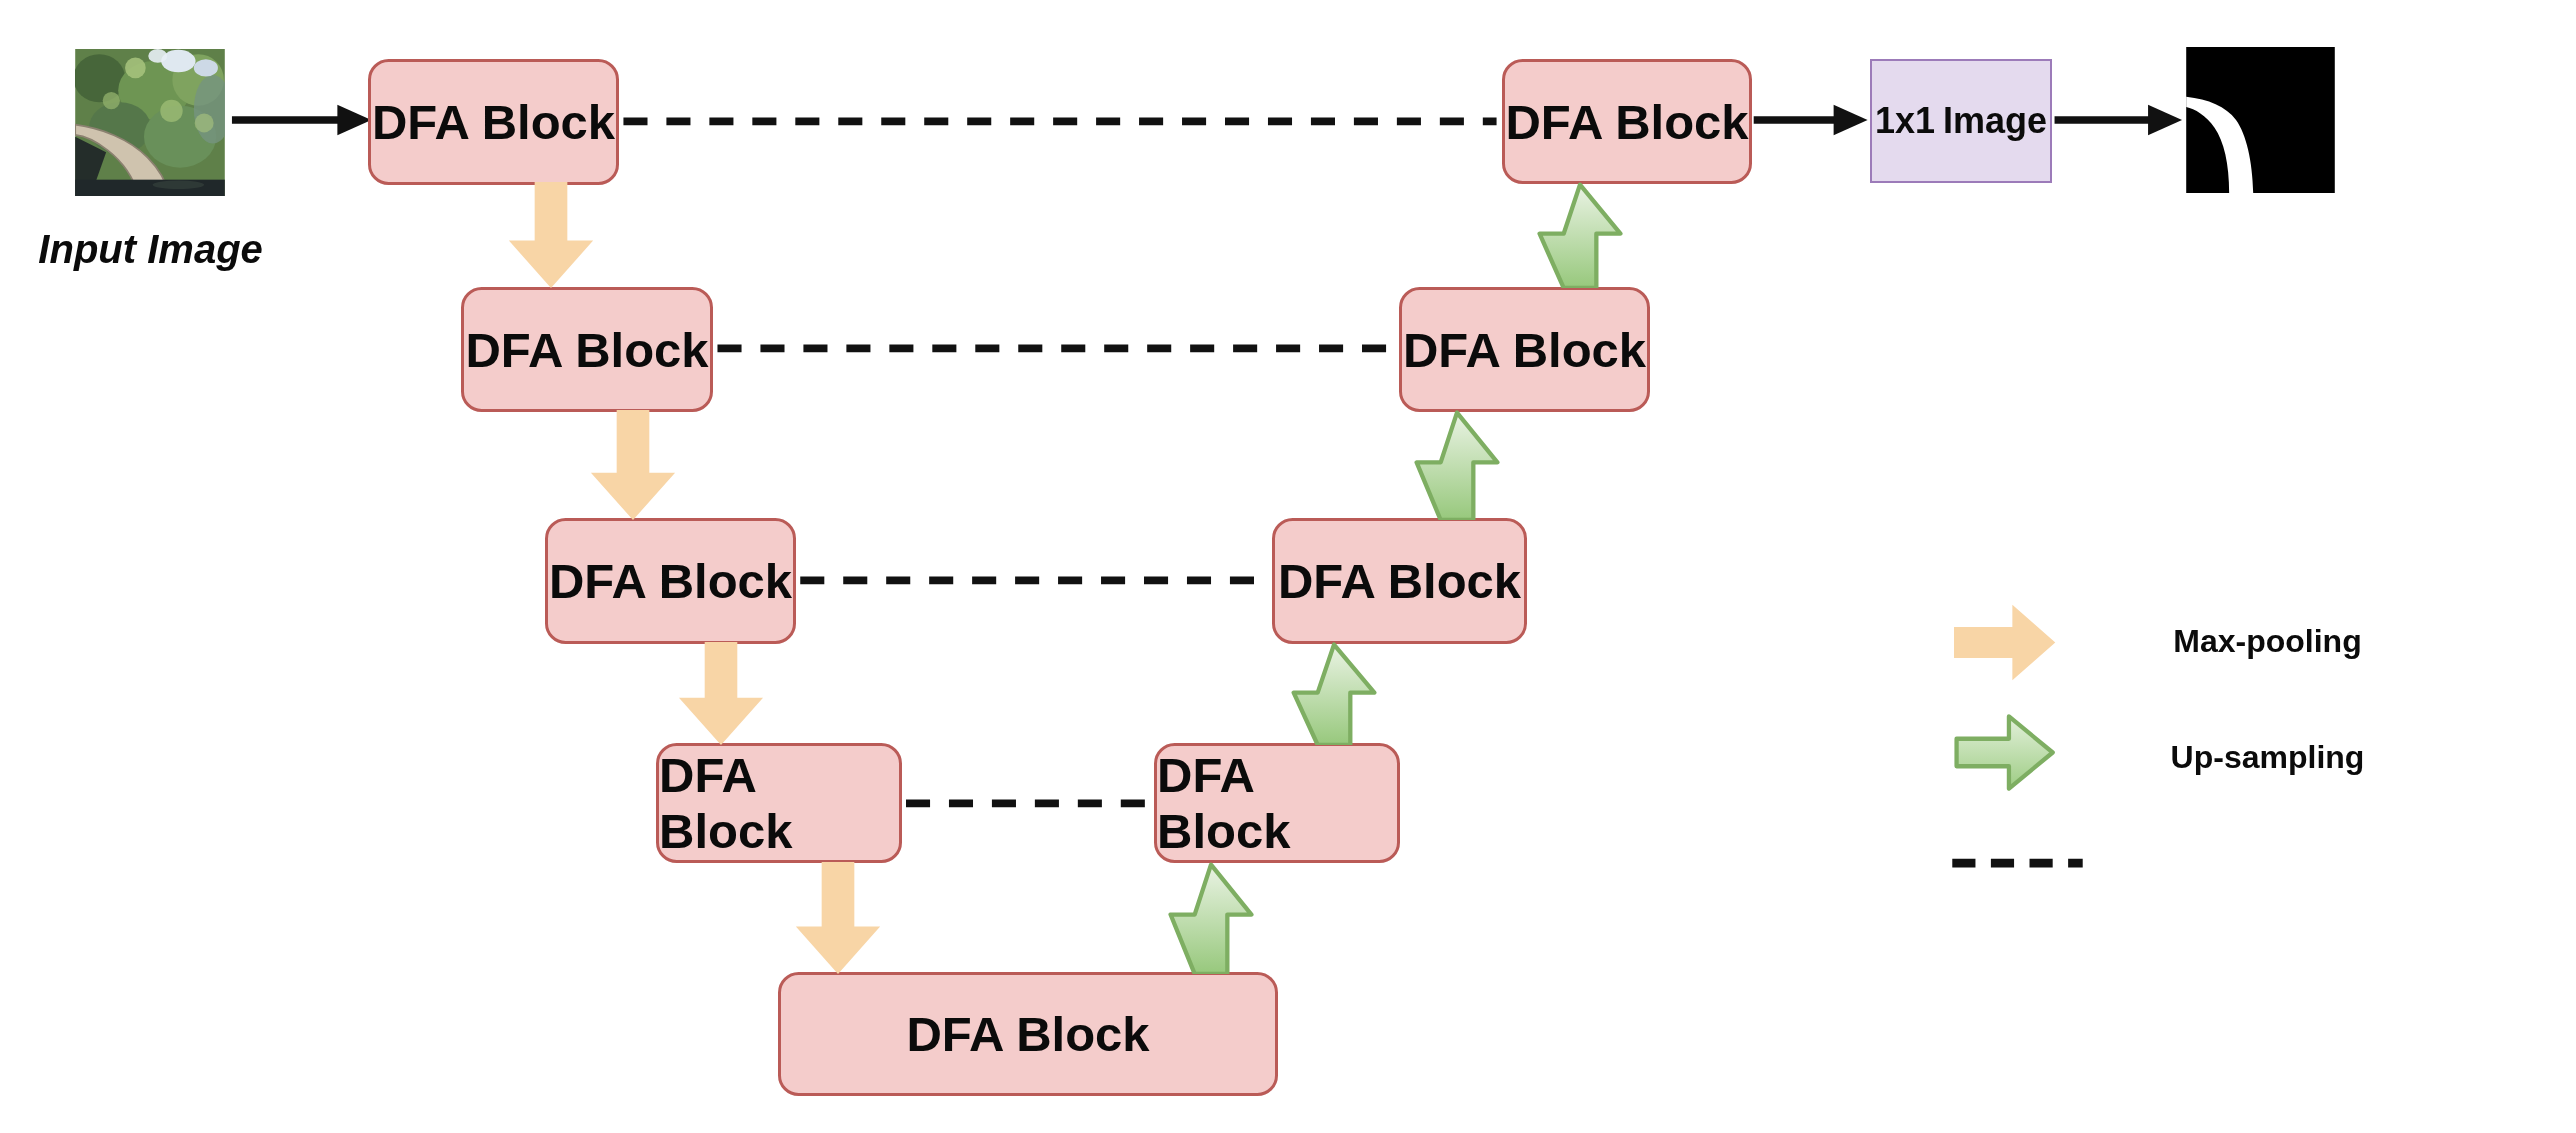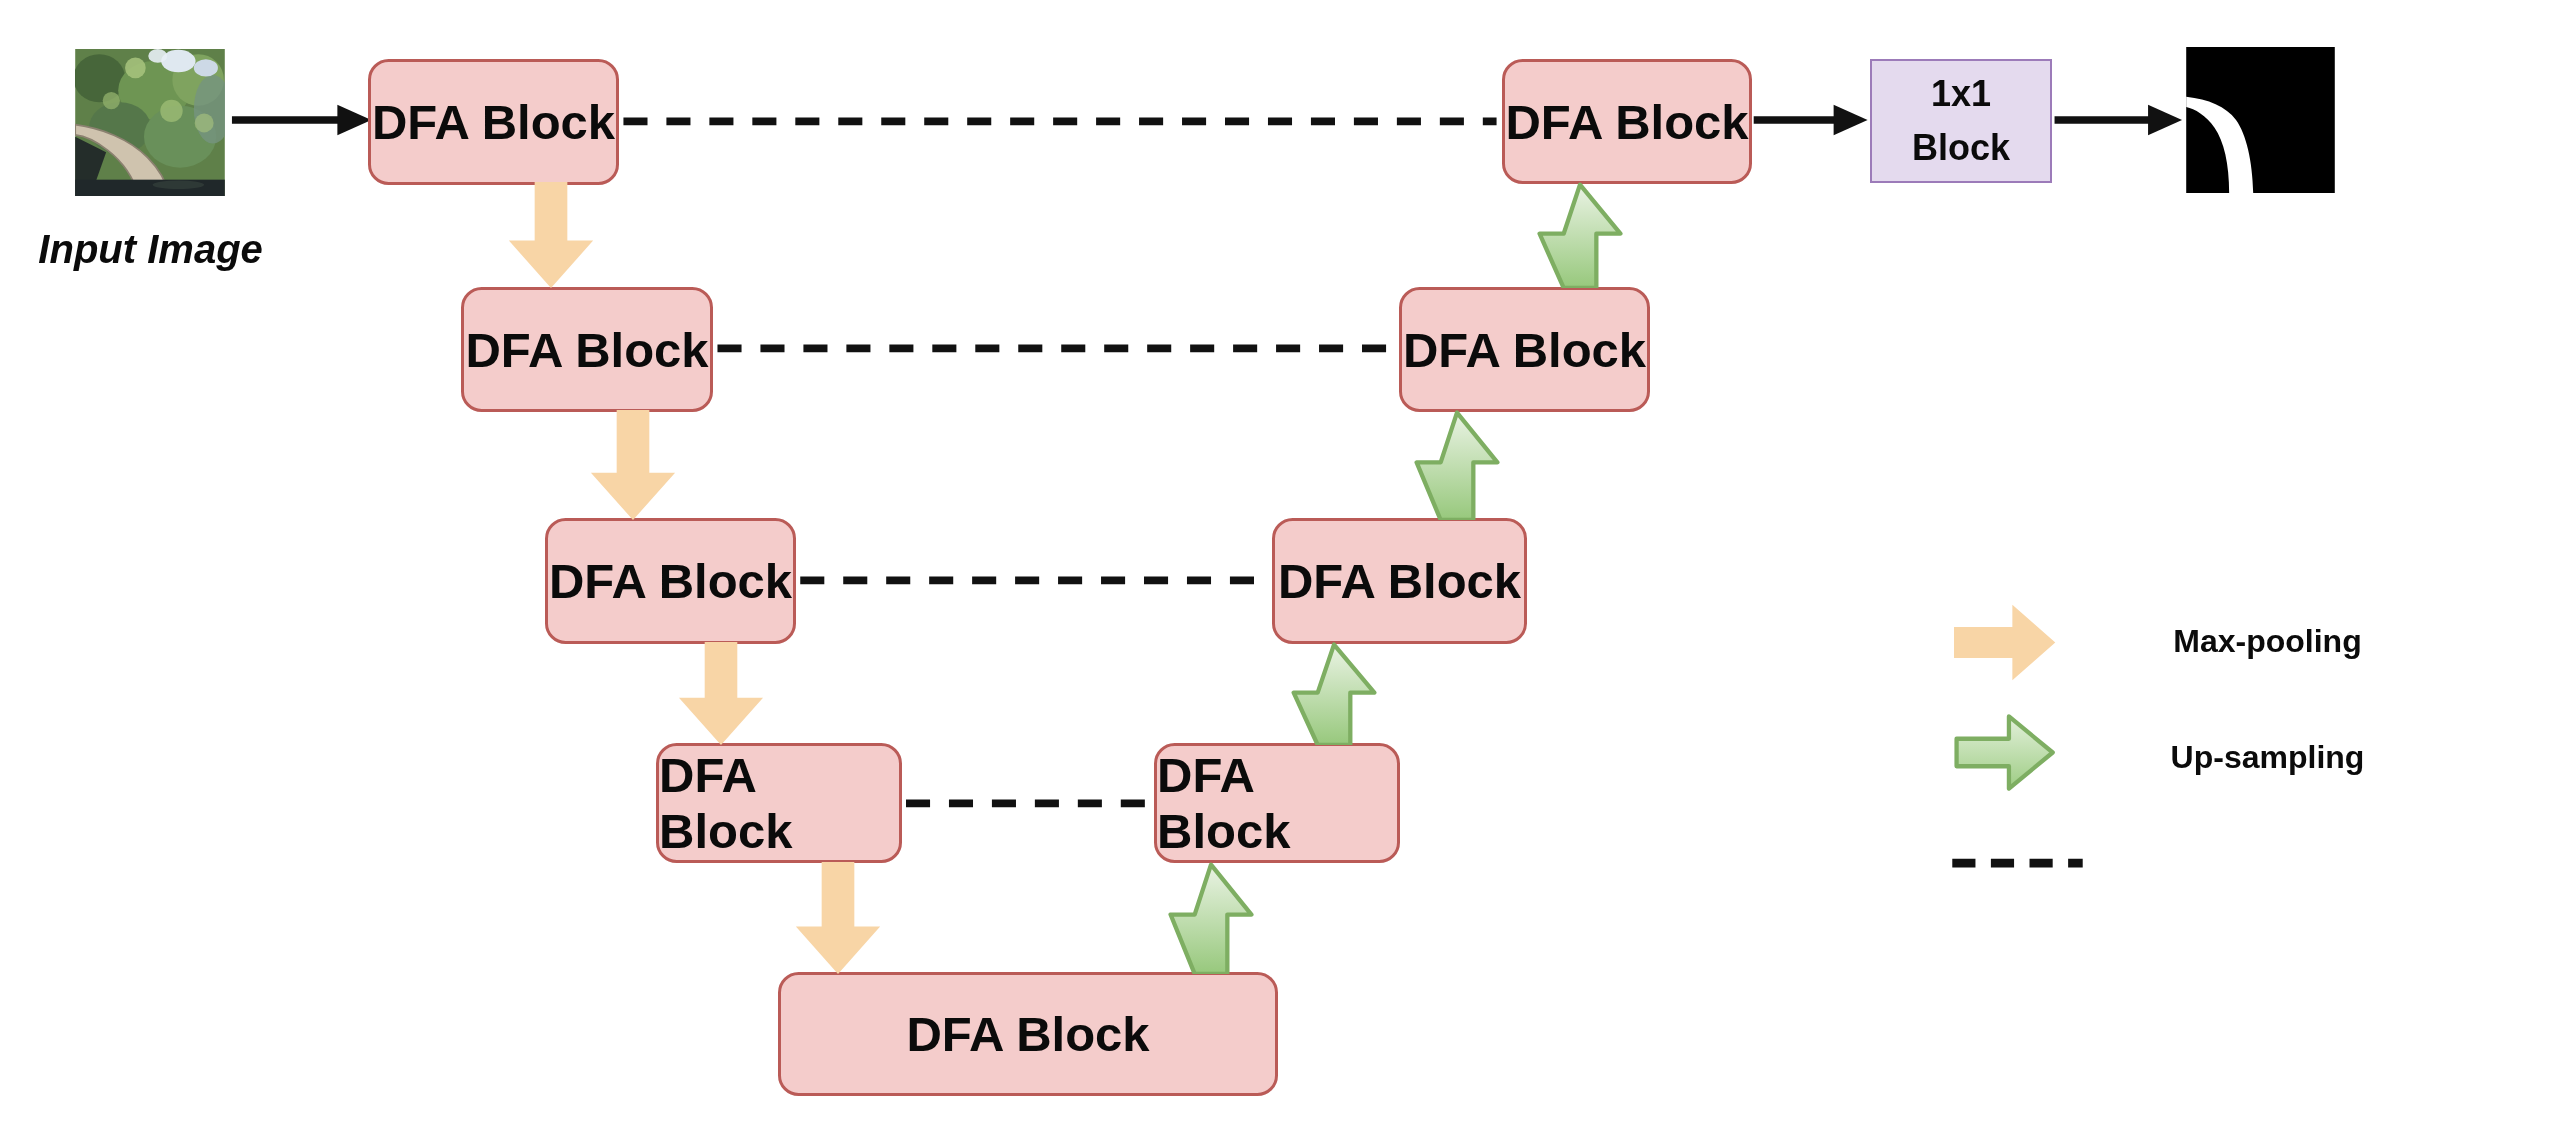--- a/index.html
+++ b/index.html
@@ -9,21 +9,21 @@
     font-weight:700;color:#0b0b0b;overflow:hidden;
   }
   .abs{position:absolute;}
   .dfa{
     position:absolute;background:#F4CCCB;border:3.4px solid #BA5B57;
     border-radius:20.6px;display:flex;align-items:center;justify-content:center;
     font-size:49px;box-sizing:border-box;
   }
   .convbox{
     position:absolute;background:#E4DAEE;border:2.6px solid #9C7BB9;
-    display:flex;flex-direction:column;align-items:center;justify-content:center;
+    display:flex;flex-direction:row;align-items:center;justify-content:center;
     font-size:36px;line-height:46px;box-sizing:border-box;text-align:center;gap:8px;
   }
   .caption{position:absolute;font-size:40px;line-height:48px;text-align:center;font-style:italic;}
   .legend-label{position:absolute;font-size:32px;line-height:47px;text-align:center;}
 </style>
 </head>
 <body>
 
 <div class="canvas">
 
@@ -136,21 +136,21 @@
     <line x1="0" y1="5" x2="284" y2="5" stroke="#111" stroke-width="9" stroke-dasharray="28 22"></line>
   </svg>
 
   <svg class="abs" style="left:1753px;top:103px" width="117" height="34" viewBox="0 0 136 40">
     <line x1="0" y1="20" x2="98" y2="20" stroke="#111" stroke-width="9"></line>
     <polygon points="94,2 134,20 94,38" fill="#111"></polygon>
   </svg>
 
   <div class="convbox" style="left:1870px;top:59px;width:182px;height:124px">
     <span>1x1</span>
-    <span>Block</span>
+    <span>Image</span>
   </div>
 
   <svg class="abs" style="left:2054px;top:103px" width="132" height="34" viewBox="0 0 154 40">
     <line x1="0" y1="20" x2="114" y2="20" stroke="#111" stroke-width="9"></line>
     <polygon points="110,2 150,20 110,38" fill="#111"></polygon>
   </svg>
 
   <svg class="abs" style="left:2186px;top:47px" width="149" height="146" viewBox="0 0 173 170">
     <rect x="0" y="0" width="173" height="170" fill="#000000"></rect>
     <path d="M0,58 C26,61 46,69 58,85 C70,102 77,132 78,170 L50,170 C50,136 44,110 33,94 C23,80 10,72 0,70 Z" fill="#ffffff"></path>

